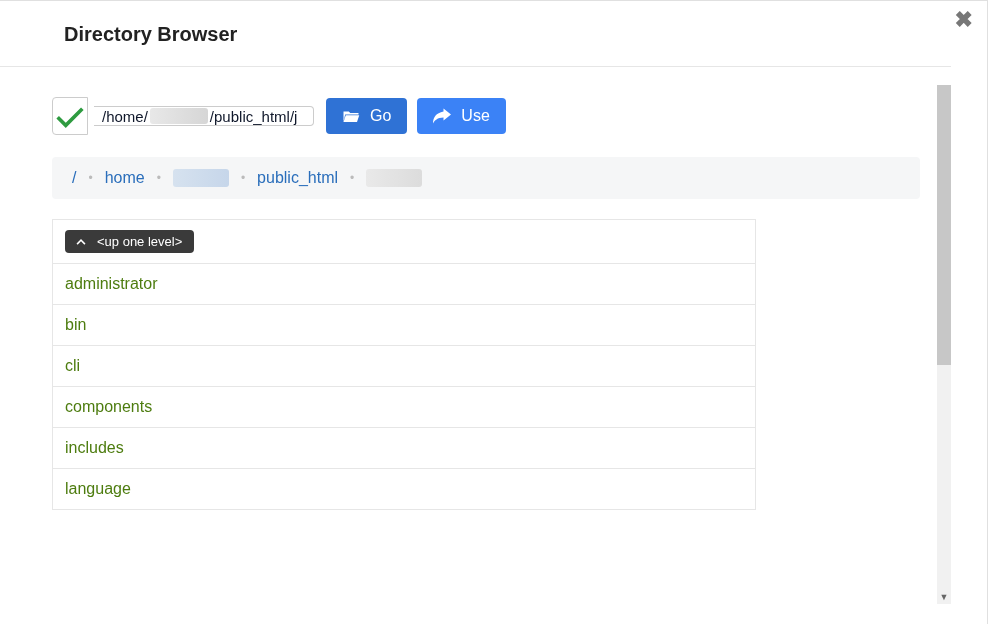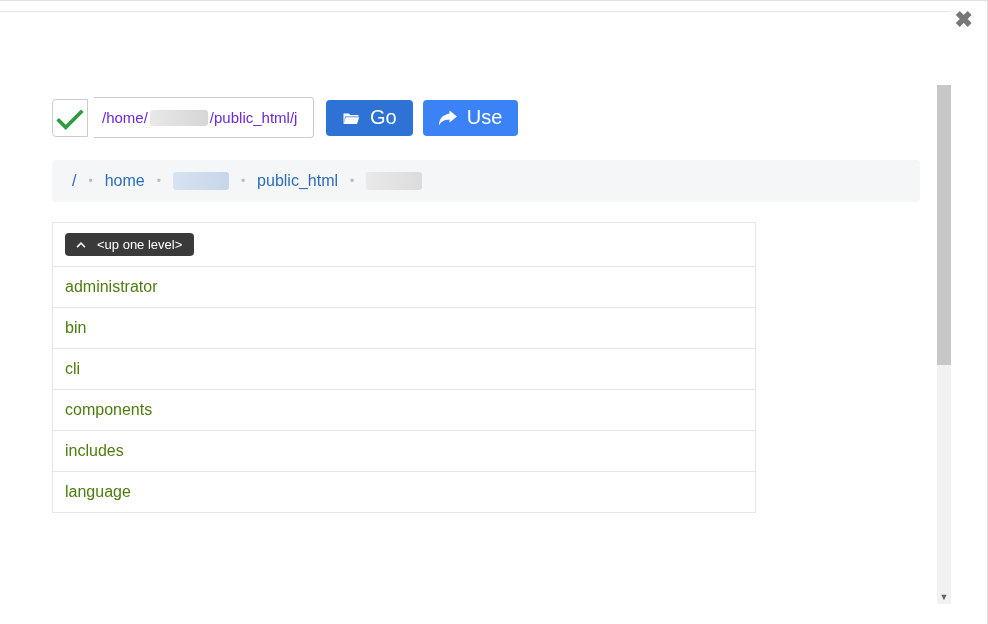--- a/index.html
+++ b/index.html
@@ -100,35 +100,35 @@
     align-items: center;
     justify-content: center;
     color: #2e9b40;
     font-size: 14px;
     border-radius: 4px 0 0 4px;
     background: #fff;
     cursor: default;
   }
   .path-input {
     width: 220px;
-    height: 41px;
+    height: 20px;
     border: 1px solid #ccc;
     border-left: none;
     padding: 0 8px;
     font-size: 15px;
-    color: #6d28d9;
+    color: #0f172a;
     border-radius: 0 4px 4px 0;
     box-sizing: border-box;
   }
   .btn {
     height: 36px;
     border: none;
     border-radius: 4px;
     padding: 0 16px;
-    font-size: 20px;
+    font-size: 16px;
     display: inline-flex;
     align-items: center;
     gap: 10px;
     cursor: pointer;
     color: #fff;
   }
   .btn-go { background: #2f72d5; margin-left: 6px; }
   .btn-use { background: #3b82f6; margin-left: 4px; }
   .btn svg { width: 18px; height: 16px; fill: #fff; }
 
@@ -191,20 +191,23 @@
     vertical-align: middle;
   }
 </style>
 </head>
 <body>
 
 <div class="modal-root">
 
   <div class="close-x">✖</div>
 
+  <div class="modal-header">
+    <div class="modal-title">Directory Browser</div>
+  </div>
   <div class="hr"></div>
 
   <div class="body-wrap">
 
     <div class="path-row">
       <span class="path-check">
         <svg viewBox="0 0 16 16">
             <path fill="#2e9b40" d="M6 11.2 2.8 8 1.6 9.2 6 13.6 14.4 5.2 13.2 4z"></path>
           </svg>
       </span>

